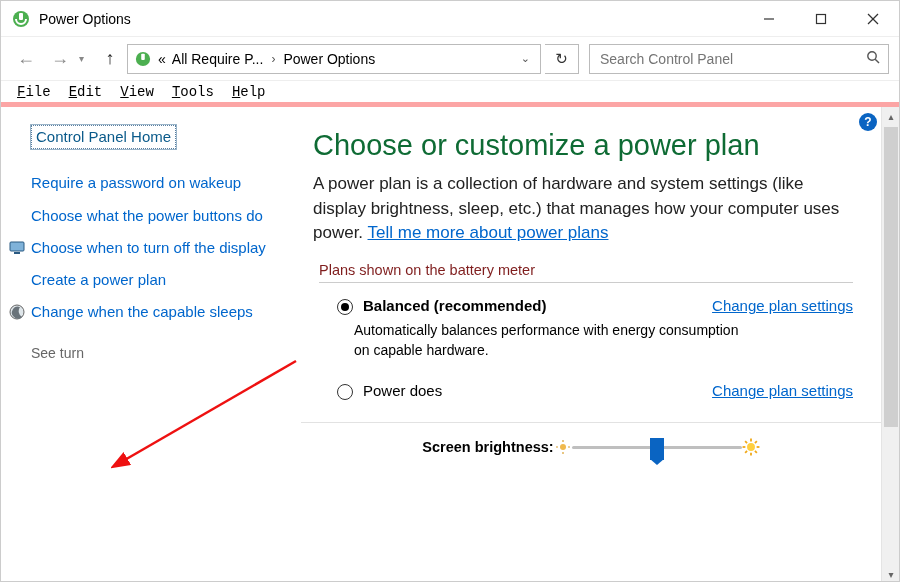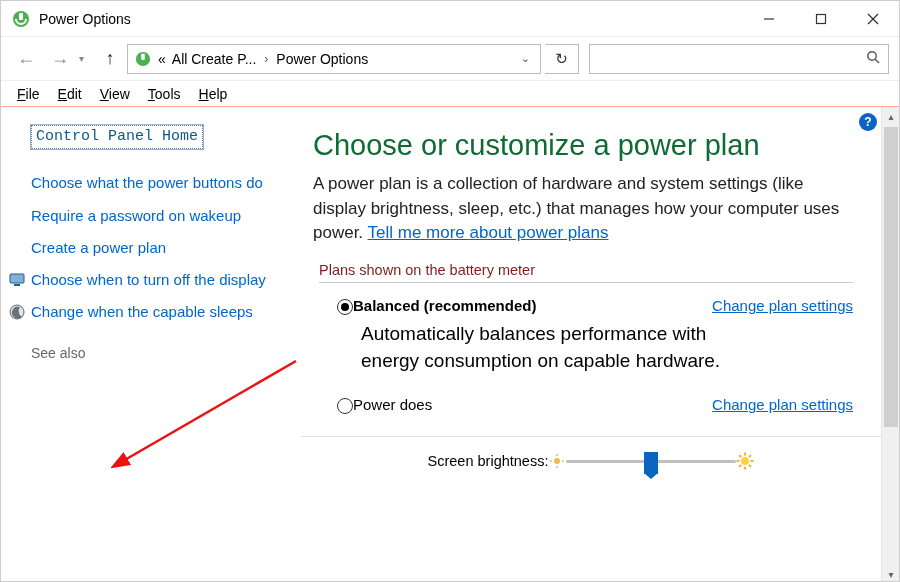--- a/index.html
+++ b/index.html
@@ -71,21 +71,21 @@
     display:flex;align-items:center;padding:0 8px;color:#888;position:relative;
   }
   .searchbox input{
     border:none;outline:none;width:100%;font-size:14px;color:#333;
     background:transparent;
   }
   .searchbox .mag{position:absolute;right:8px;font-size:15px;color:#555;}
   
   .menubar{
     height:26px;display:flex;align-items:center;gap:2px;
-    padding:0 8px;font-size:14px;border-bottom:1px solid #fca5a5;
+    padding:0 8px;font-size:14px;border-bottom:5px solid #fca5a5;font-family:Liberation Mono, monospace;
   }
   .menubar span{padding:2px 8px;}
   .menubar span u{text-decoration:underline;}
   
   .body{
     display:flex;
     height: calc(582px - 36px - 44px - 26px);
     position:relative;
   }
   .sidebar{
@@ -101,21 +101,20 @@
     line-height:1.35;
     position:relative;
   }
   .sidebar a.home{
     color:#0a5a8a;
     display:inline-block;
     padding:1px 4px;
     margin-top:0;
     border:1px dotted #5a7fa0;
     outline:1px solid #9ab4c8;
-    font-family:Liberation Mono, monospace;
   }
   .sidebar .icon-small{
     position:absolute;left:-22px;top:2px;width:16px;height:16px;
     display:flex;align-items:center;justify-content:center;
   }
   .sidebar .seealso{color:#666;font-size:14px;margin-top:22px;}
   
   .main{
     flex:1;
     padding:18px 28px 10px 12px;
@@ -133,34 +132,34 @@
     color:#0e6b34;
     font-size:29px;font-weight:400;margin:4px 0 10px;
     color:#0a6a32;
   }
   h1.pagetitle{color:#0e6b34;}
   .desc{font-size:17px;line-height:1.45;color:#222;}
   .desc a{color:#0066cc;text-decoration:underline;}
   .section-label{font-size:14.5px;margin:16px 0 2px 6px;color:#7f1d1d;}
   .rule{border:none;border-top:1px solid #ccc;margin:4px 0 14px 6px;}
   .plan{margin:0 0 22px 24px;}
-  .plan-row{display:flex;align-items:flex-start;}
+  .plan-row{display:flex;align-items:flex-start;gap:10px;}
   .radio{width:16px;height:16px;border:1.5px solid #333;border-radius:50%;margin-top:2px;position:relative;flex:none;}
   .radio.checked::after{content:"";position:absolute;top:3px;left:3px;width:8px;height:8px;background:#000;border-radius:50%;}
   .plan-name{font-size:15px;}
   .plan-name.bold{font-weight:600;}
-  .plan-desc{font-size:19px;margin:6px 0 0 24px;line-height:1.4;max-width:400px;}
+  .plan-desc{font-size:14px;margin:6px 0 0 17px;line-height:1.4;max-width:400px;}
   .change-link{color:#0066cc;font-size:15px;margin-left:auto;white-space:nowrap;}
   
   .bright-bar{
     height:48px;border-top:1px solid #e2e2e2;
     display:flex;align-items:center;justify-content:center;
     font-size:14.5px;
     margin-top:4px;
-    margin-left:-12px;margin-right:-28px;
+    margin-left:-12px;margin-right:-28px;font-weight:bold;
   }
   .sun{width:18px;height:18px;display:flex;align-items:center;justify-content:center;}
   .slider{width:170px;height:20px;position:relative;}
   .slider .track{position:absolute;top:9px;left:0;right:0;height:3px;background:#bfbfbf;border-radius:2px;}
   .slider .thumb{position:absolute;top:1px;left:78px;width:14px;height:22px;background:#0a64c2;}
   .slider .thumb::after{content:"";position:absolute;bottom:-5px;left:0;border-left:7px solid transparent;border-right:7px solid transparent;border-top:6px solid #0a64c2;}
   
   .red-arrow{position:absolute;pointer-events:none;}
   
   .scroll-col{width:18px;background:#f0f0f0;border-left:1px solid #e4e4e4;position:relative;}
@@ -207,28 +206,29 @@
   <div class="nav-up enabled">↑</div>
 
   <div class="addressbox">
     <span class="icon">
       <svg width="16" height="16" viewBox="0 0 18 18">
         <circle cx="9" cy="9" r="8" fill="#4caf50"></circle>
         <rect x="7" y="3" width="4" height="7" rx="1" fill="#fff"></rect>
       </svg>
     </span>
     <span class="crumb">«</span>
-    <span class="crumb">All Create P...</span>
+    <span class="crumb">All Require P...</span>
     <span class="sep">›</span>
     <span class="crumb">Power Options</span>
     <span class="dd">⌄</span>
   </div>
   <div class="refresh-box">↻</div>
 
   <div class="searchbox">
+    <input placeholder="Search Control Panel" style="">
     <span class="mag">
       <svg width="14" height="14" viewBox="0 0 14 14">
           <circle cx="6" cy="6" r="4.2" fill="none" stroke="#555" stroke-width="1.4"></circle>
           <line x1="9.2" y1="9.2" x2="13" y2="13" stroke="#555" stroke-width="1.4"></line>
         </svg>
     </span>
   </div>
 </div>
 
 <div class="menubar">
@@ -236,42 +236,42 @@
   <span><u>E</u>dit</span>
   <span><u>V</u>iew</span>
   <span><u>T</u>ools</span>
   <span><u>H</u>elp</span>
 </div>
 
 <div class="body">
 
   <div class="sidebar">
     <a class="home" href="#">Control Panel Home</a>
+    <a href="#">Require a password on wakeup</a>
     <a href="#">Choose what the power buttons do</a>
-    <a href="#">Require a password on wakeup</a>
-    <a href="#">Create a power plan</a>
     <a href="#">
       <span class="icon-small">
         <svg width="16" height="16" viewBox="0 0 16 16">
             <rect x="1" y="2" width="14" height="9" rx="1" fill="#7fb2d9" stroke="#2a5a82"></rect>
             <rect x="5" y="12" width="6" height="2" fill="#2a5a82"></rect>
           </svg>
       </span>
       <span>Choose when to turn off the display</span>
     </a>
+    <a href="#">Create a power plan</a>
     <a href="#">
       <span class="icon-small">
         <svg width="16" height="16" viewBox="0 0 16 16">
             <circle cx="8" cy="8" r="7" fill="#dfe6ea" stroke="#666"></circle>
             <path d="M11 3a6 6 0 1 0 2 10A7 7 0 0 1 11 3z" fill="#6a737a"></path>
           </svg>
       </span>
       <span>Change when the capable sleeps</span>
     </a>
-    <div class="seealso">See also</div>
+    <div class="seealso">See turn</div>
   </div>
 
   <div class="main">
     <div class="help-icon">?</div>
 
     <h1 class="pagetitle">Choose or customize a power plan</h1>
     <div class="desc">
       <span>A power plan is a collection of hardware and system settings (like display brightness, sleep, etc.) that manages how your computer uses power. </span><a href="#">Tell me more about power plans</a>
     </div>
 

